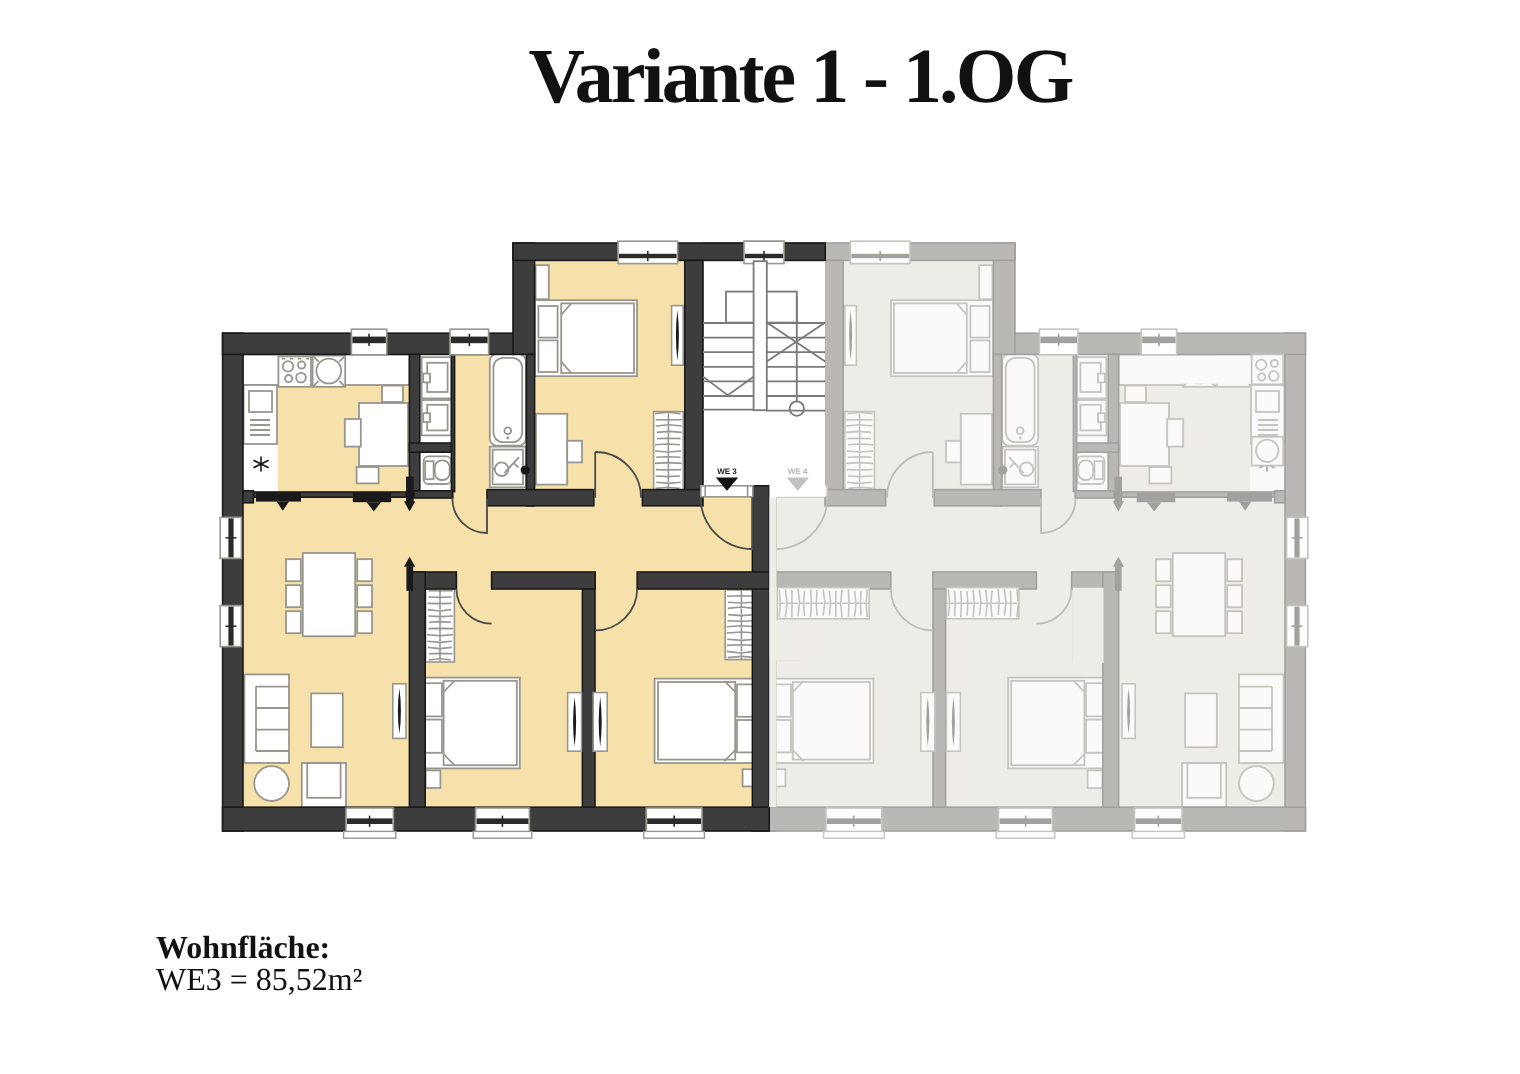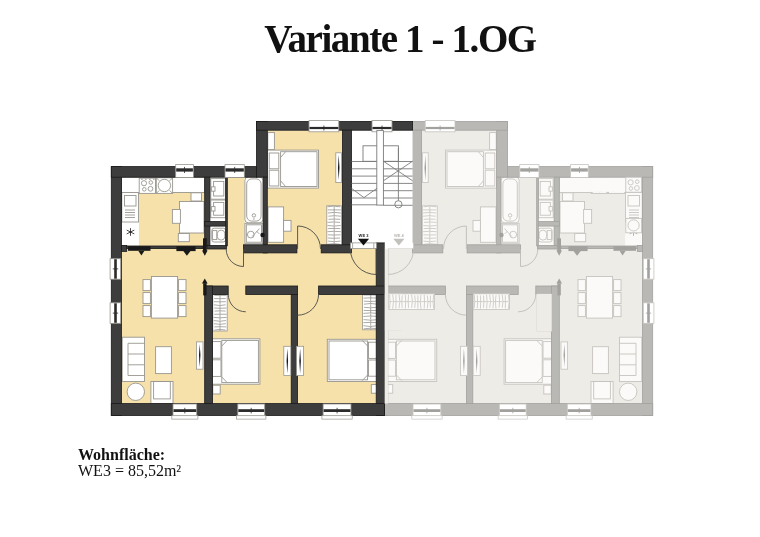--- a/index.html
+++ b/index.html
@@ -1,18 +1,18 @@
 <!DOCTYPE html>
 <html><head>
 <meta charset="utf-8">
 <style>
 html,body{margin:0;padding:0;background:#ffffff;width:760px;height:537px;overflow:hidden;}
 body{font-family:"Liberation Serif",serif;}
 .title{position:absolute;left:20px;top:16px;width:760px;text-align:center;font-size:39px;font-weight:bold;letter-spacing:-1.4px;color:#111;}
-.area{position:absolute;left:78px;top:447px;font-size:16px;color:#111;line-height:16px;}
+.area{position:absolute;left:78px;top:467px;font-size:16px;color:#111;line-height:16px;}
 .area b{font-weight:bold;}
 </style>
 </head>
 <body>
 
 <div class="title">Variante 1 - 1.OG</div>
 
 <svg width="760" height="537" viewBox="0 0 760 537" style="position:absolute;left:0;top:0">
 <defs>
 <g id="apt">

